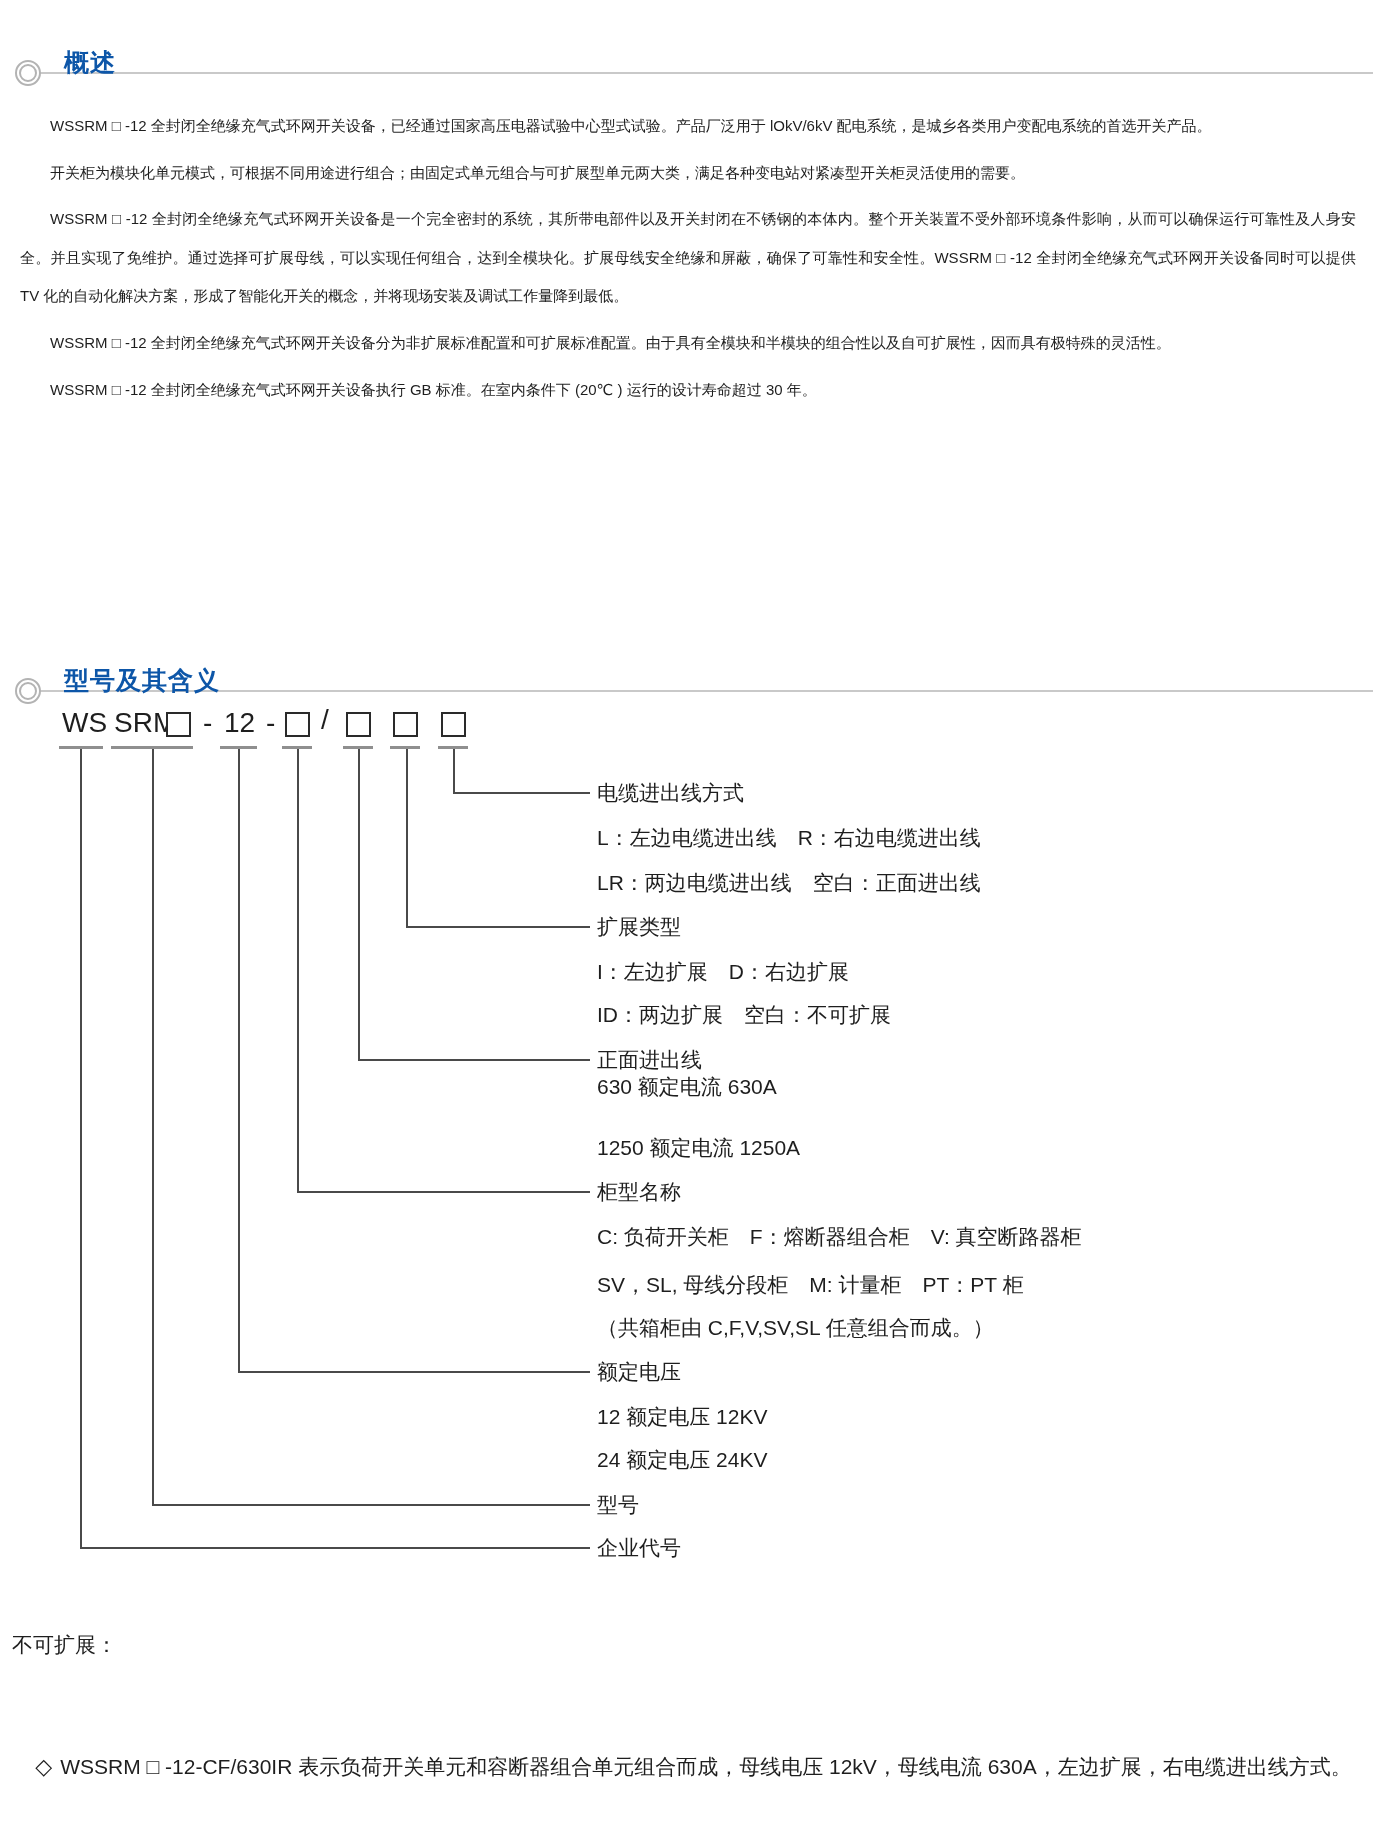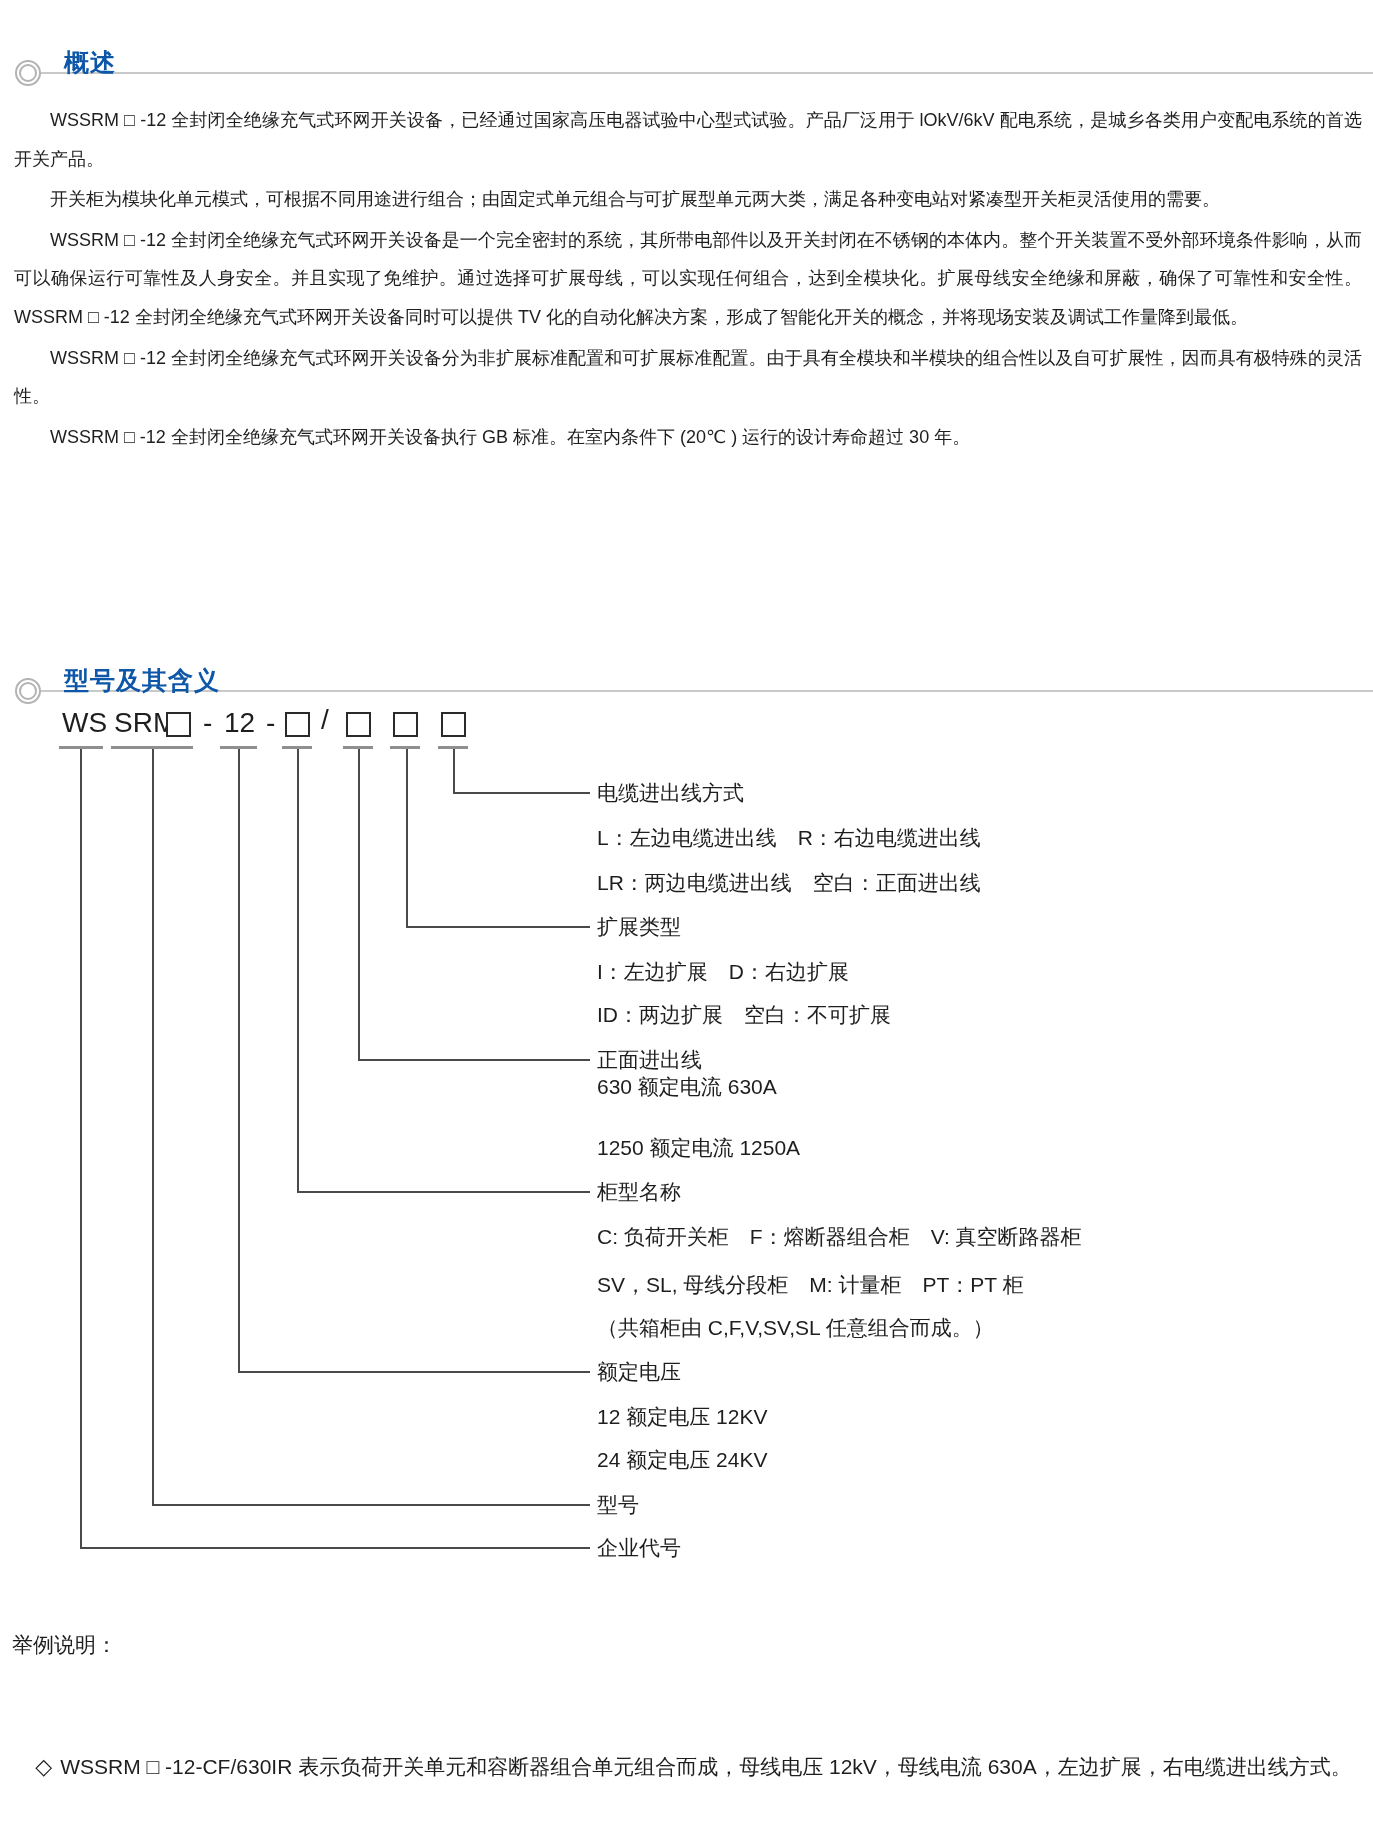--- a/index.html
+++ b/index.html
@@ -23,21 +23,21 @@
     position:absolute;left:15px;top:30px;width:22px;height:22px;
     border:2px solid #b3b3b3;border-radius:50%;background:#ffffff;z-index:2;
   }
   .ring-inner{
     position:absolute;left:2px;top:2px;width:14px;height:14px;
     border:2px solid #b3b3b3;border-radius:50%;
   }
   
   .body-text{position:absolute;left:12px;top:99px;width:1352px;}
   .body-text p{
-    margin:2px;font-size:18px;line-height:38.6px;
+    margin:8px;font-size:15px;line-height:38.6px;
     text-align:justify;text-indent:2em;white-space:pre-wrap;
   }
   
   .diagram{position:absolute;left:0;top:0;width:100%;height:100%;}
   .tok{
     position:absolute;top:706px;font-size:28px;line-height:34px;
     font-weight:normal;color:#1e1e1e;white-space:nowrap;
   }
   .mbox{
     position:absolute;top:712px;width:21px;height:21px;
@@ -139,19 +139,19 @@
     <p class="dg-detail" style="top:1313px">（共箱柜由 C,F,V,SV,SL 任意组合而成。）</p>
 
     <p class="dg-label" style="top:1357px">额定电压</p>
     <p class="dg-detail" style="top:1402px">12 额定电压 12KV</p>
     <p class="dg-detail" style="top:1445px">24 额定电压 24KV</p>
 
     <p class="dg-label" style="top:1490px">型号</p>
     <p class="dg-label" style="top:1533px">企业代号</p>
   </div>
 
-  <p class="ex-line" style="top:1630px">举例说明：</p>
+  <p class="ex-line" style="top:1630px">不可扩展：</p>
 
   <p class="ex-line ex-item" style="top:1722px">
     <span class="diamond">◇</span><span>WSSRM □ -12-CF/630IR 表示负荷开关单元和容断器组合单元组合而成，母线电压 12kV，母线电流 630A，左边扩展，右电缆进出线方式。</span>
   </p>
 
 </div>
 
 </body></html>

